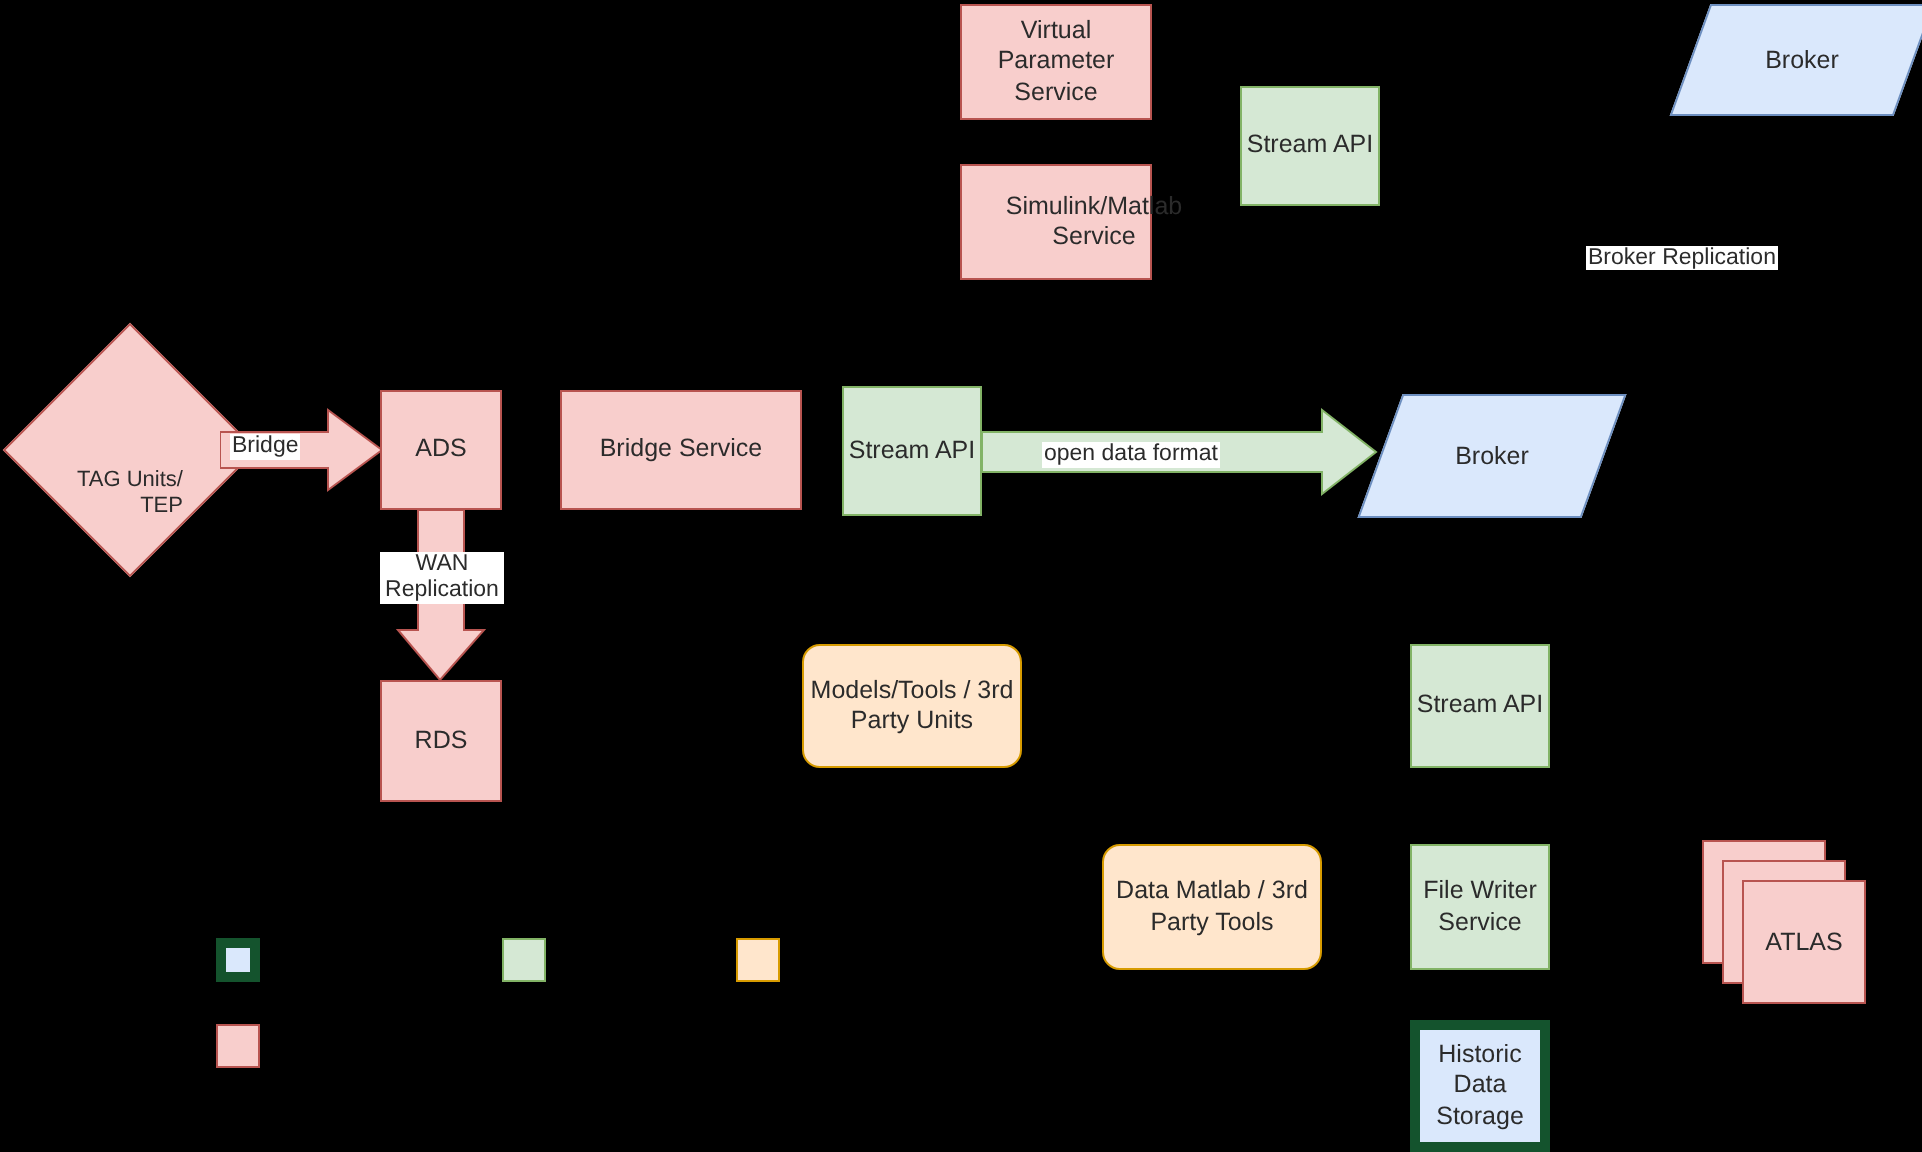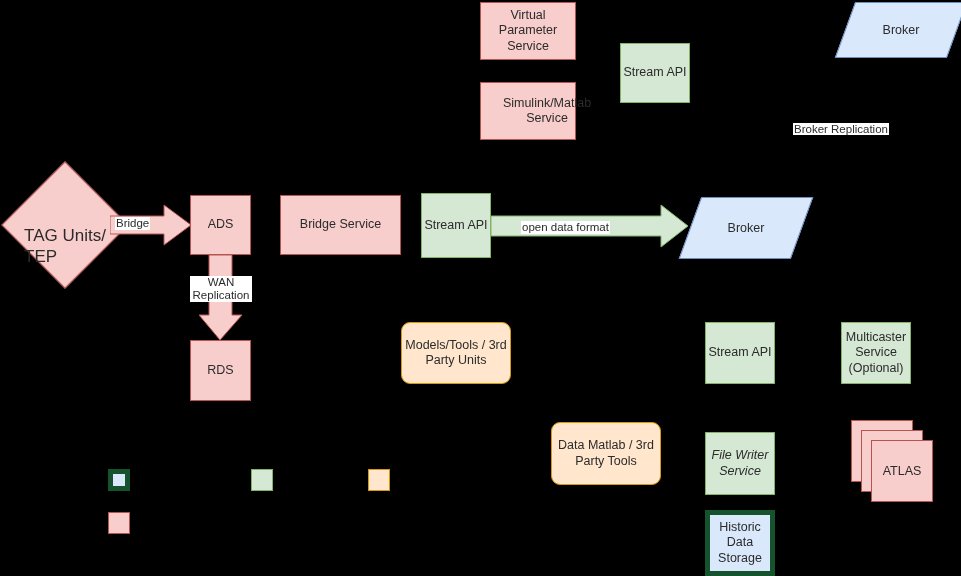--- a/index.html
+++ b/index.html
@@ -46,24 +46,24 @@
     position: absolute;
     inset: 0;
     background: #f8cecc;
     border: 1px solid #b85450;
     transform: rotate(45deg);
     box-sizing: border-box;
   }
   .diamond .dlabel {
     position: relative;
     z-index: 2;
-    font-size: 17px;
+    font-size: 11px;
     line-height: 1.22;
     color: #2b2b2b;
-    text-align: left;
+    text-align: right;
     margin-top: 44px;
   }
 
   
   .para {
     position: absolute;
     display: flex;
     align-items: center;
     justify-content: center;
   }
@@ -203,29 +203,26 @@
   </div>
 
   <div class="node rect orange rounded" style="left:401px; top:322px; width:110px; height:62px;">
     <span>Models/Tools / 3rd Party Units</span>
   </div>
 
   <div class="node rect green" style="left:705px; top:322px; width:70px; height:62px;">
     <span>Stream API</span>
   </div>
 
-  <div class="node rect green" style="left:841px; top:322px; width:70px; height:62px;">
-    <span>Multicaster Service (Optional)</span>
-  </div>
 
   <div class="node rect orange rounded" style="left:551px; top:422px; width:110px; height:63px;">
     <span>Data Matlab / 3rd Party Tools</span>
   </div>
 
-  <div class="node rect green" style="left:705px; top:432px; width:70px; height:63px;font-style:italic;">
+  <div class="node rect green" style="left:705px; top:422px; width:70px; height:63px;">
     <span>File Writer Service</span>
   </div>
 
   <div class="stack" style="left:851px; top:420px; width:90px; height:90px;">
     <div class="layer" style="left:0px; top:0px;"></div>
     <div class="layer" style="left:10px; top:10px;"></div>
     <div class="layer" style="left:20px; top:20px;"></div>
     <div class="lbl">ATLAS</div>
   </div>
 

